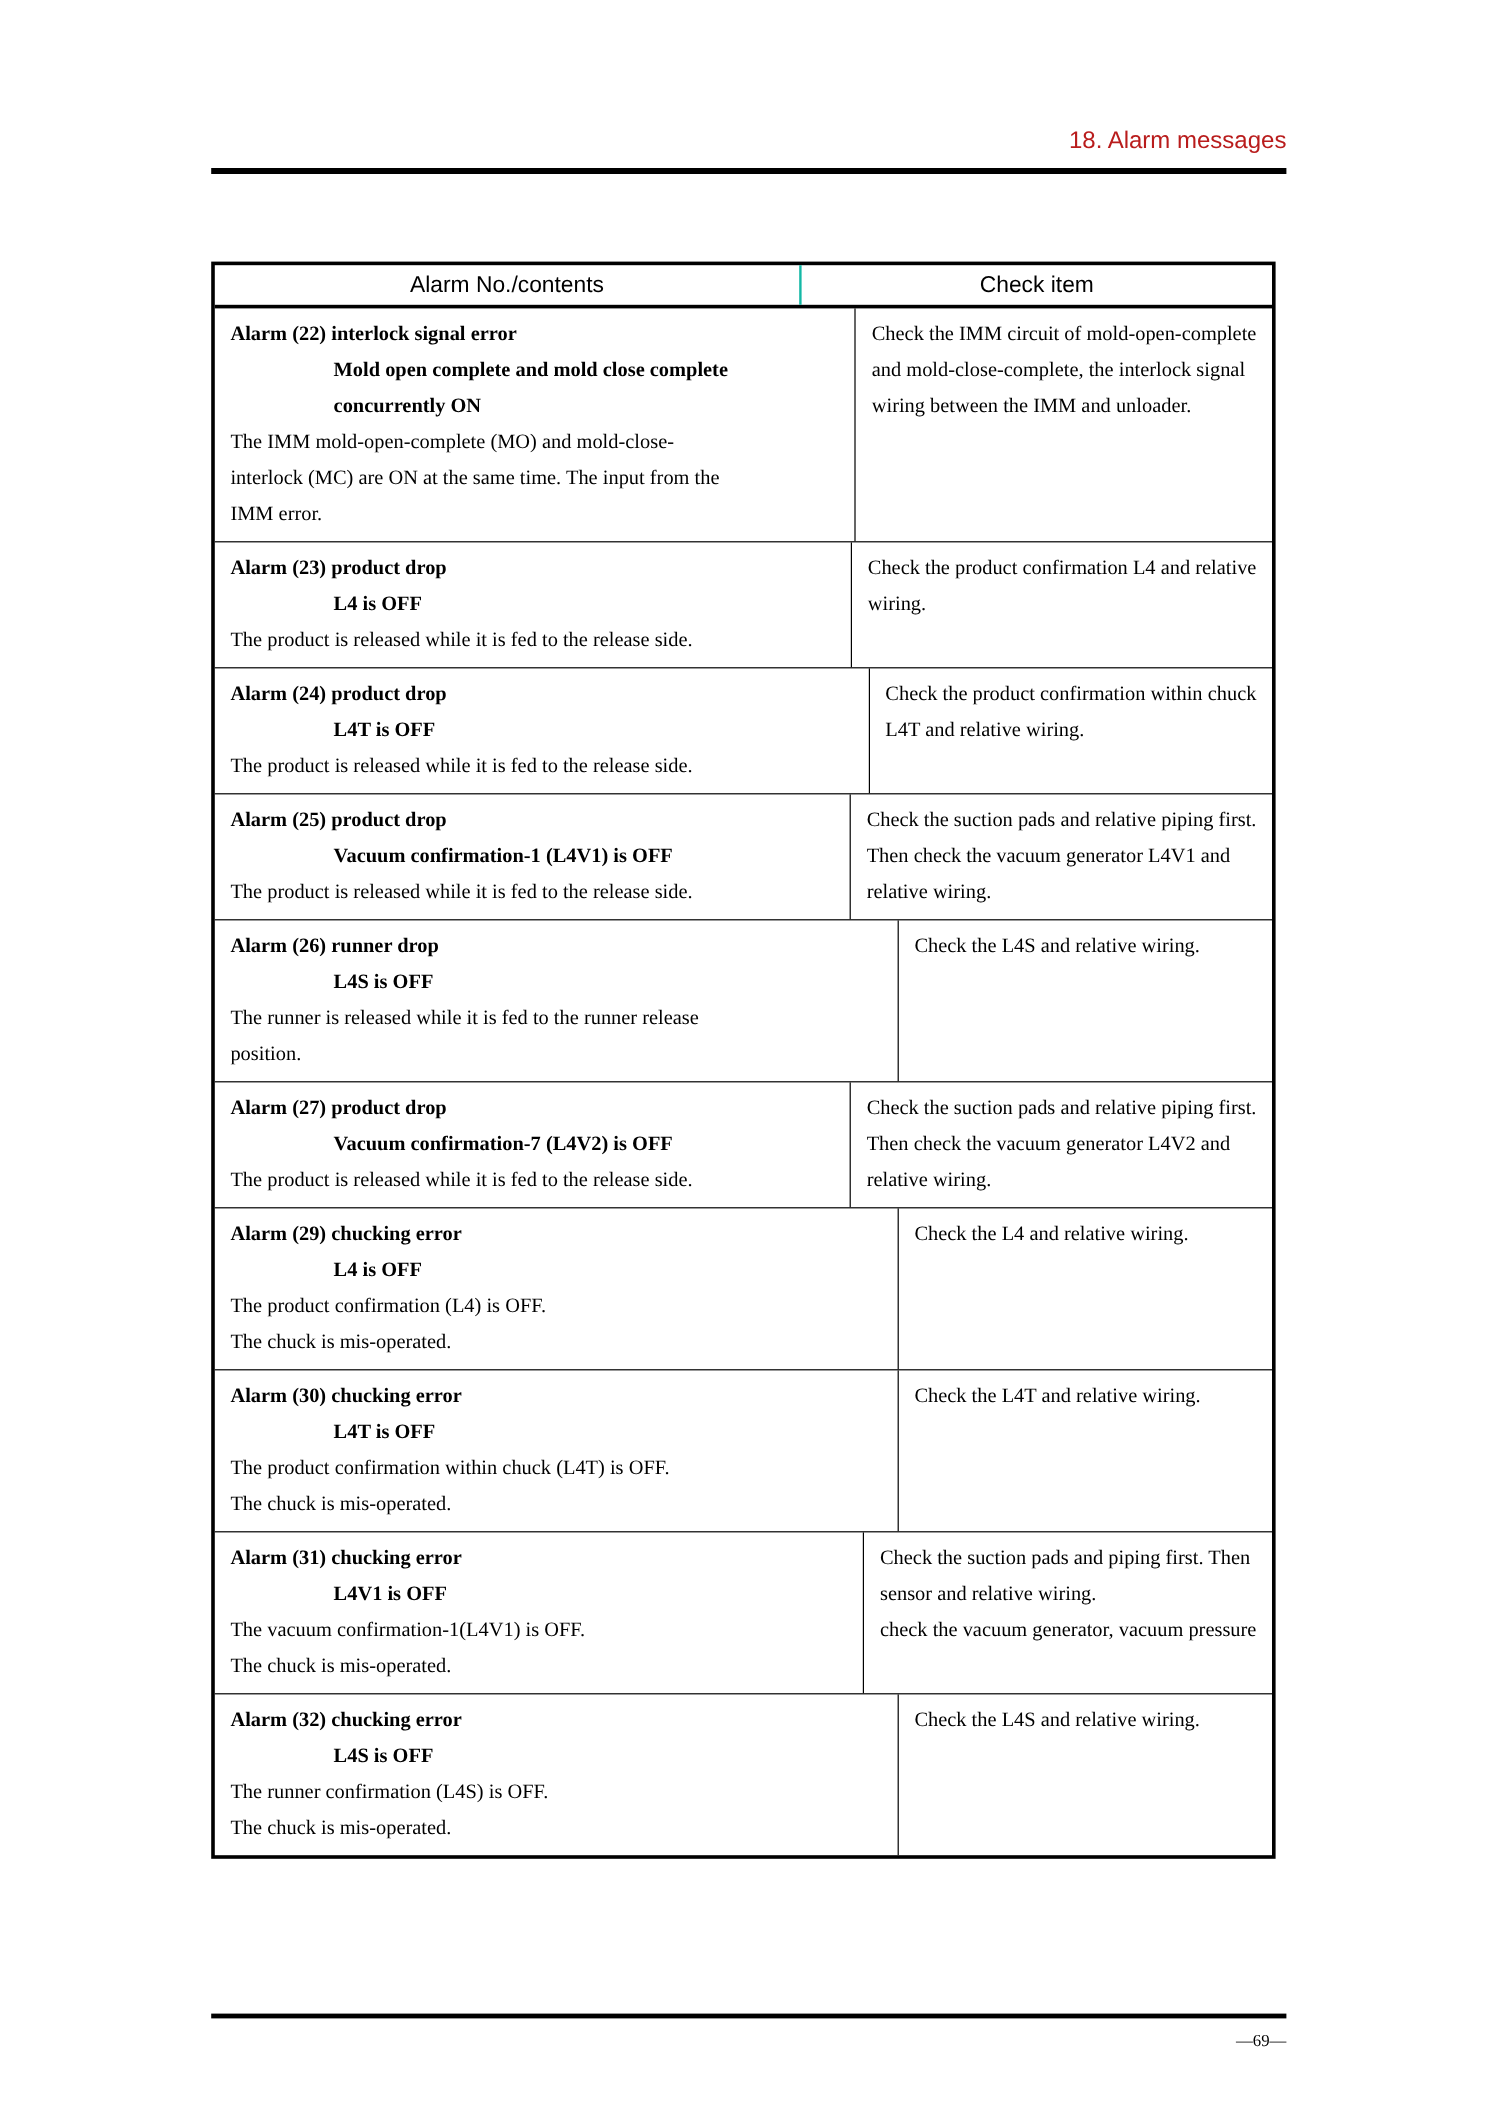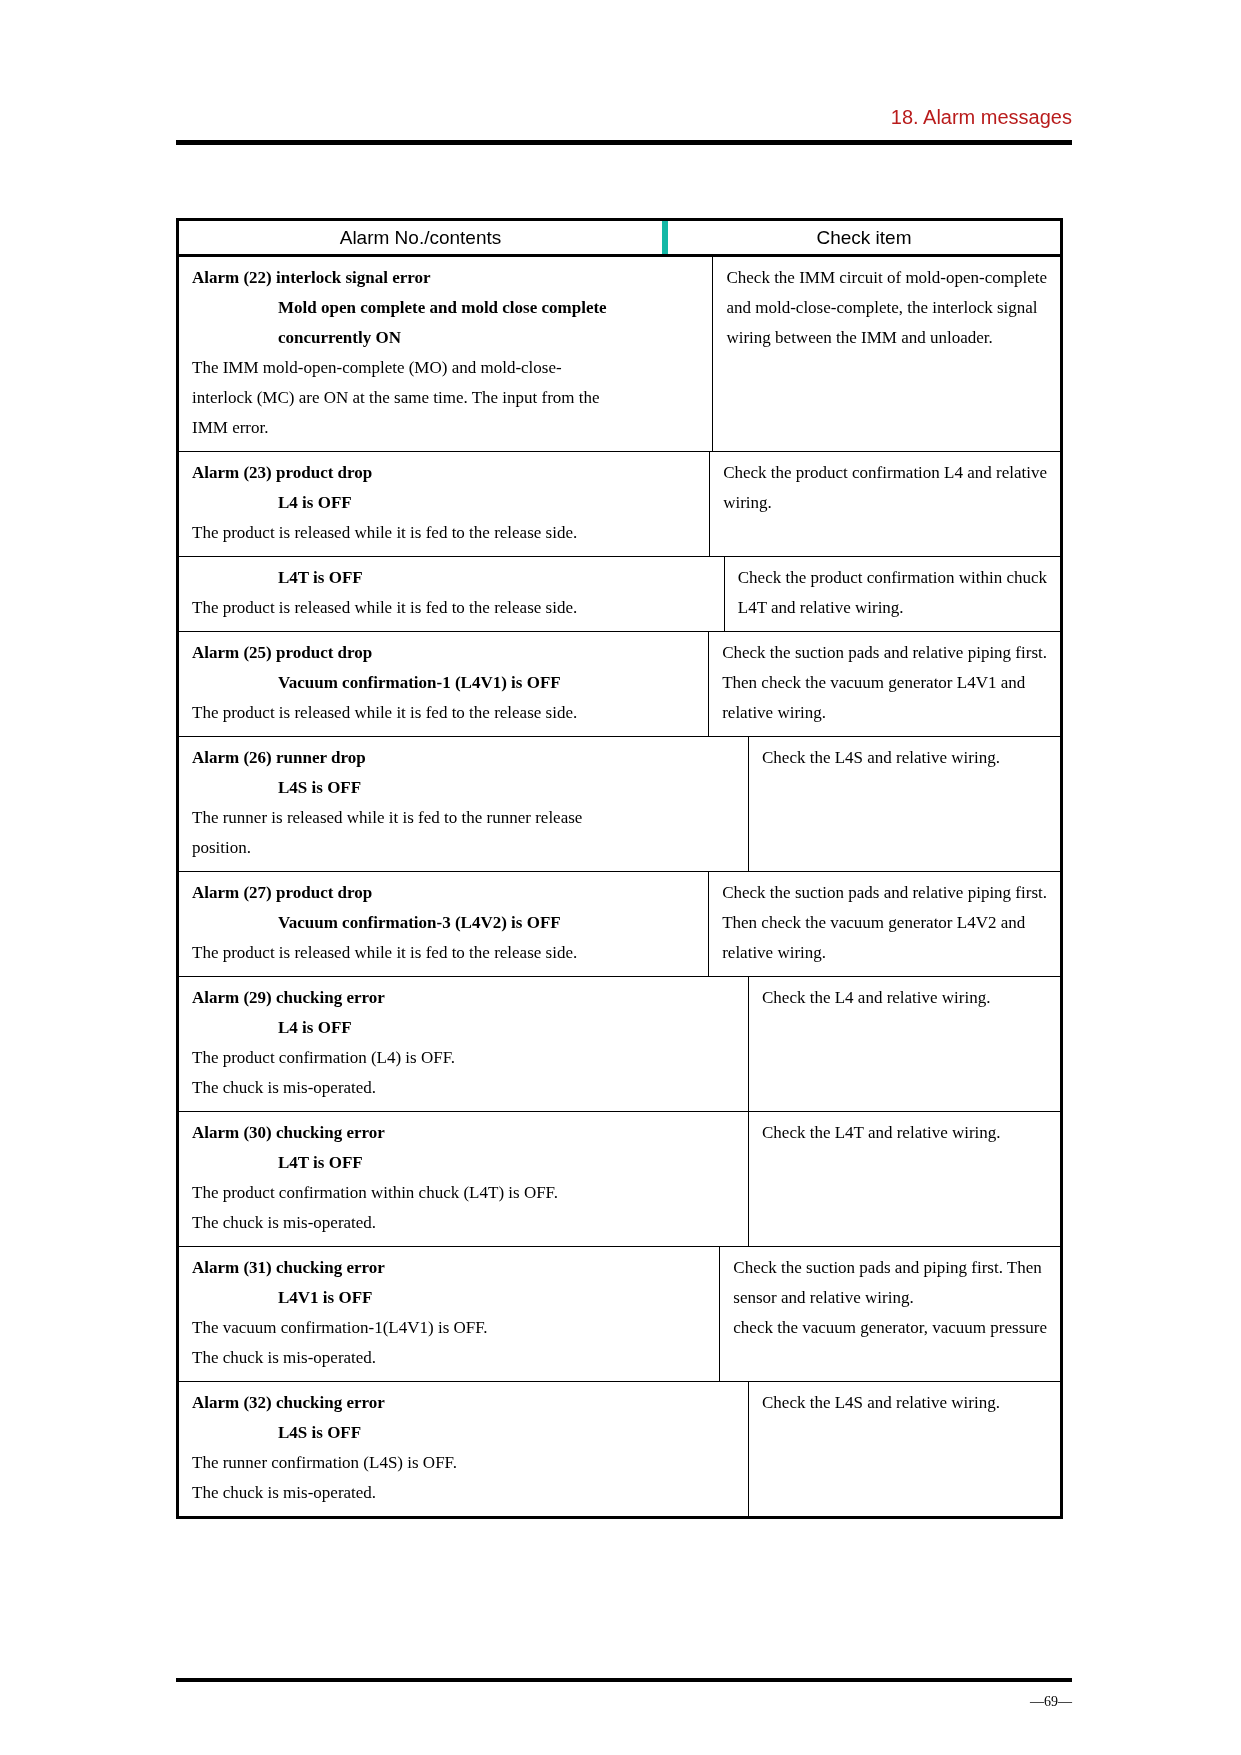--- a/index.html
+++ b/index.html
@@ -18,21 +18,21 @@
   .rule-bottom { top:1678px; height:4px; }
   .alarm-table {
     position:absolute; left:176px; top:218px; width:887px;
     border:3px solid #000; background:#fff;
   }
   .thead { display:flex; border-bottom:3px solid #000; }
   .th {
     height:33px; display:flex; align-items:center; justify-content:center;
     font-family:"Liberation Sans", sans-serif; font-size:19px;
   }
-  .th-left { width:489px; border-right:6px solid #14b8a6; }
+  .th-left { width:489px; border-right:2px solid #14b8a6; }
   .th-right { flex:1; }
   .trow { display:flex; }
   .trow + .trow { border-top:1px solid #000; }
   .cell { padding:6px 13px 8px 13px; }
   .cell-left { width:570px; border-right:1px solid #000; }
   .cell-right { flex:1; }
   .line { line-height:30px; font-size:17px; white-space:nowrap; }
   .t-title { font-weight:bold; }
   .t-sub { font-weight:bold; padding-left:86px; }
   .page-number {
@@ -75,20 +75,21 @@
       <div class="line">The product is released while it is fed to the release side.</div>
     </div>
     <div class="cell cell-right">
       <div class="line">Check the product confirmation L4 and relative</div>
       <div class="line">wiring.</div>
     </div>
   </div>
 
   <div class="trow">
     <div class="cell cell-left">
+      <div class="line t-title">Alarm (24) product drop</div>
       <div class="line t-sub">L4T is OFF</div>
       <div class="line">The product is released while it is fed to the release side.</div>
     </div>
     <div class="cell cell-right">
       <div class="line">Check the product confirmation within chuck</div>
       <div class="line">L4T and relative wiring.</div>
     </div>
   </div>
 
   <div class="trow">
@@ -112,21 +113,21 @@
       <div class="line">position.</div>
     </div>
     <div class="cell cell-right">
       <div class="line">Check the L4S and relative wiring.</div>
     </div>
   </div>
 
   <div class="trow">
     <div class="cell cell-left">
       <div class="line t-title">Alarm (27) product drop</div>
-      <div class="line t-sub">Vacuum confirmation-3 (L4V2) is OFF</div>
+      <div class="line t-sub">Vacuum confirmation-7 (L4V2) is OFF</div>
       <div class="line">The product is released while it is fed to the release side.</div>
     </div>
     <div class="cell cell-right">
       <div class="line">Check the suction pads and relative piping first.</div>
       <div class="line">Then check the vacuum generator L4V2 and</div>
       <div class="line">relative wiring.</div>
     </div>
   </div>
 
   <div class="trow">

